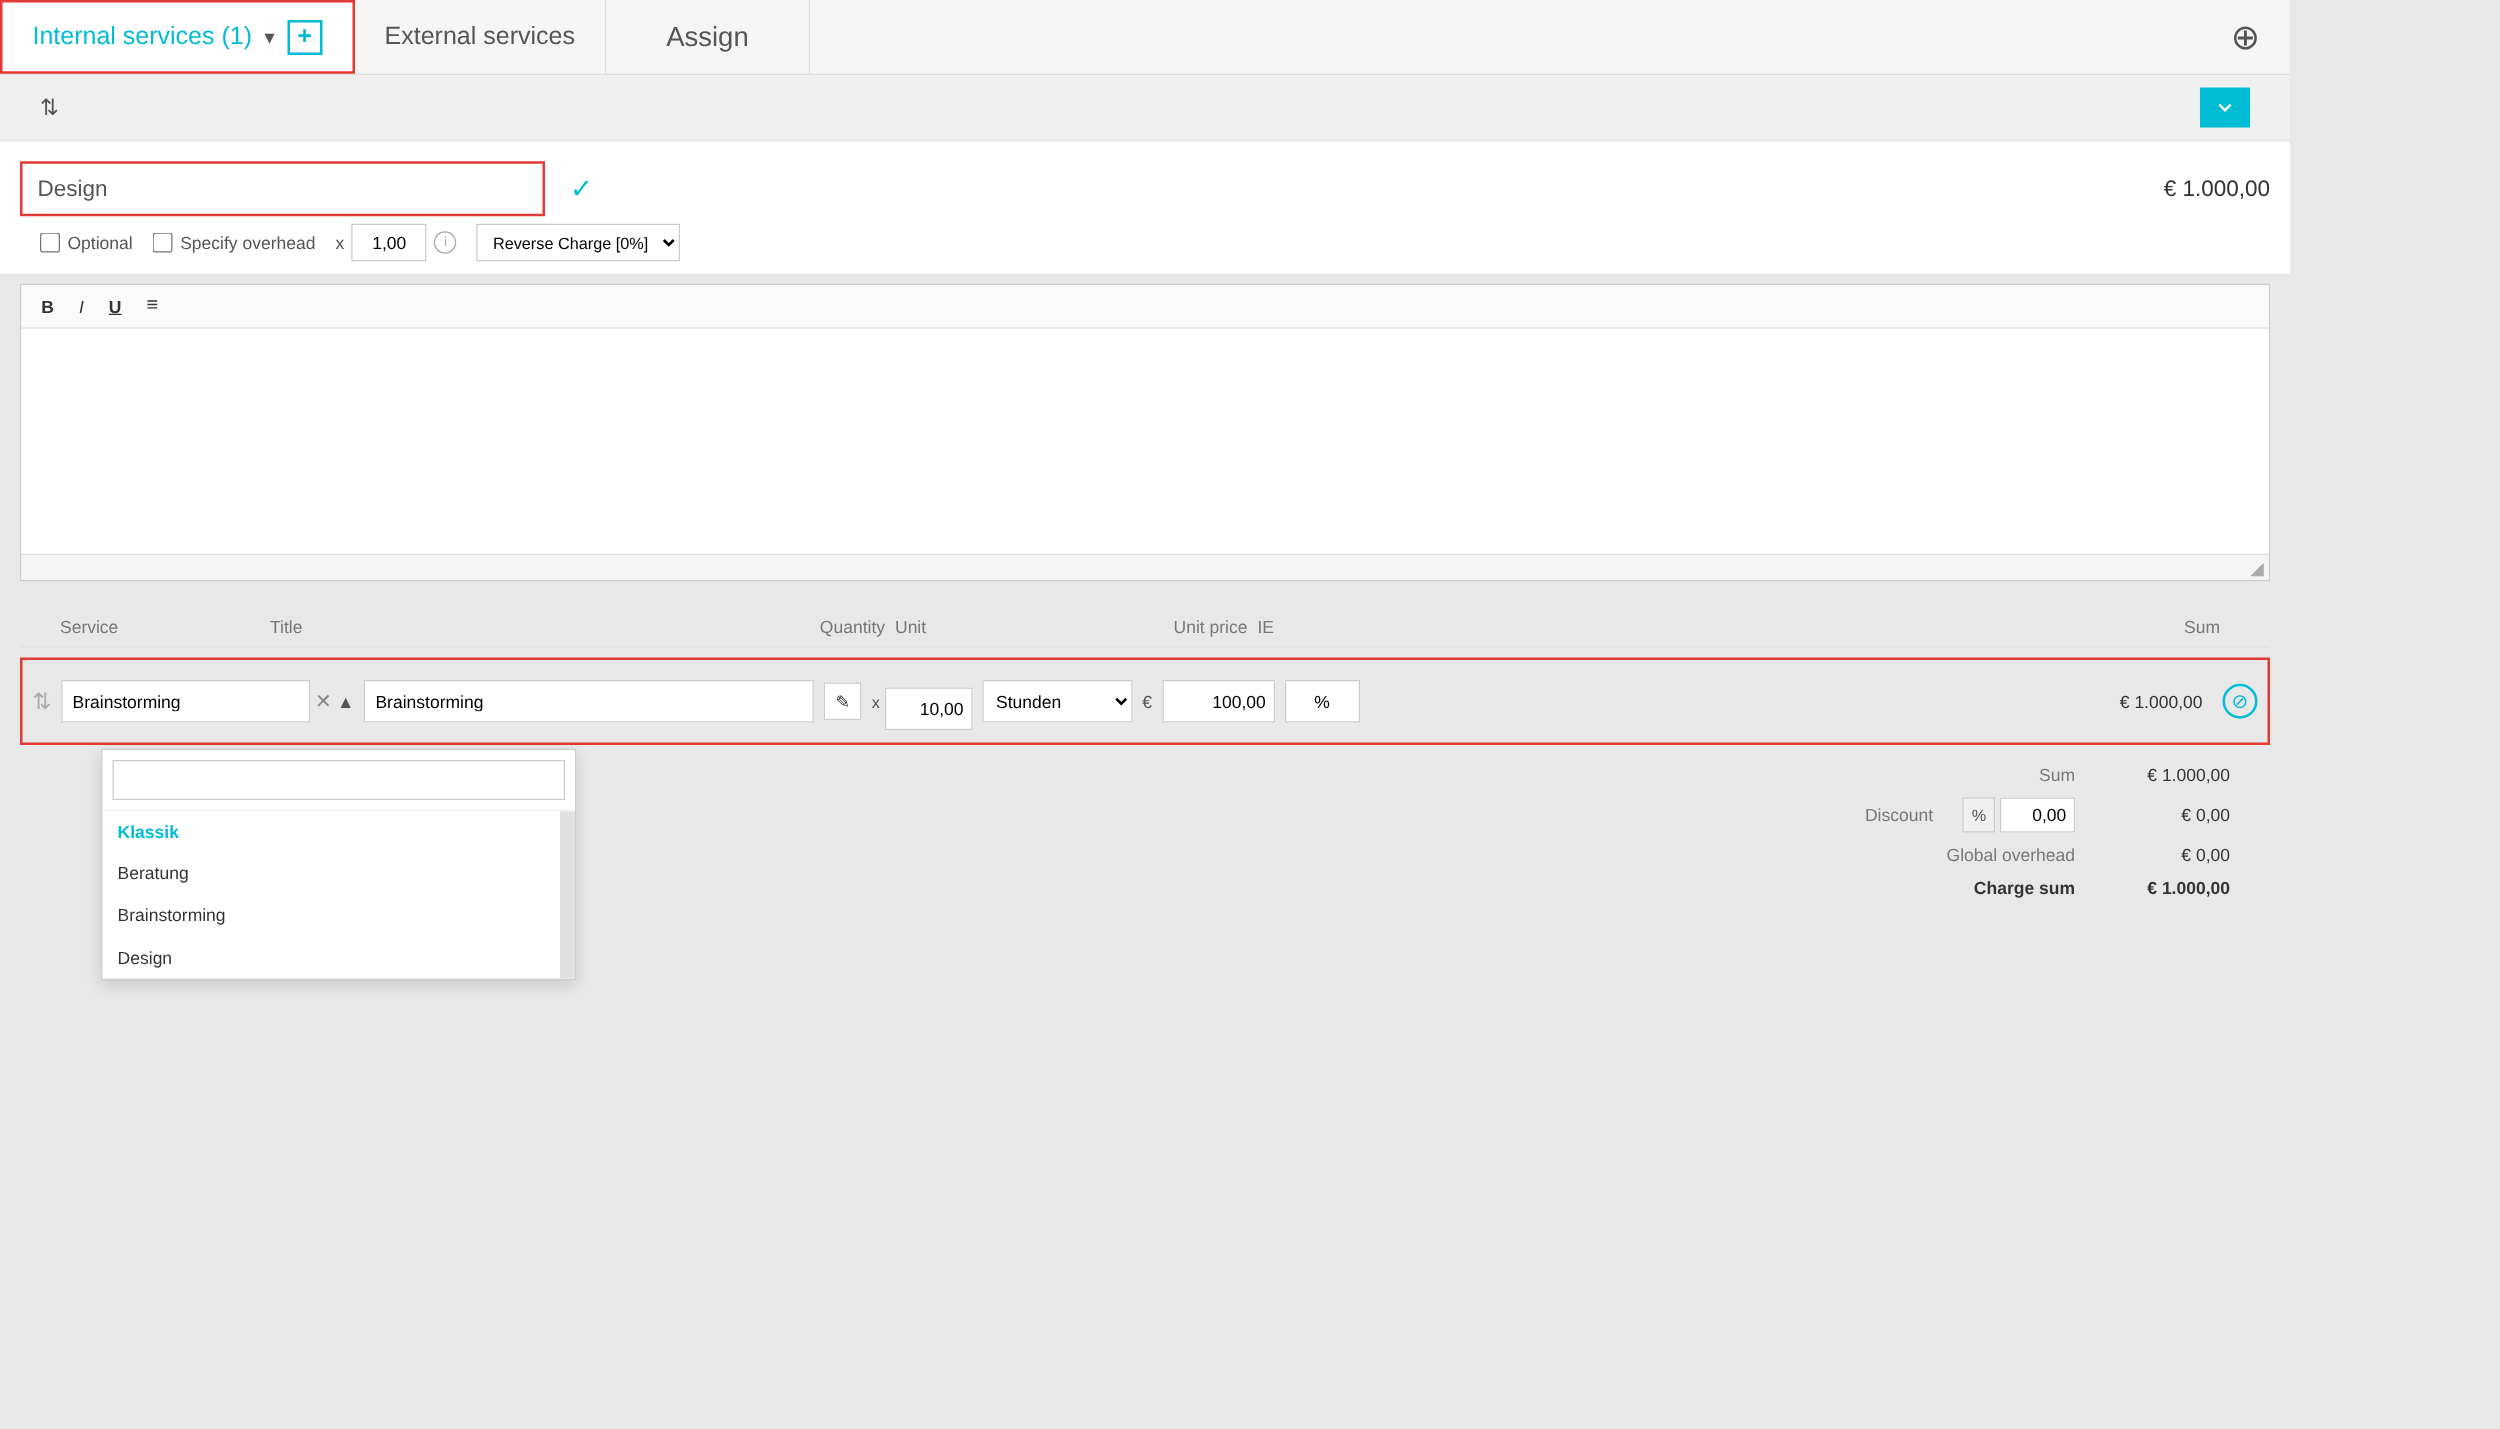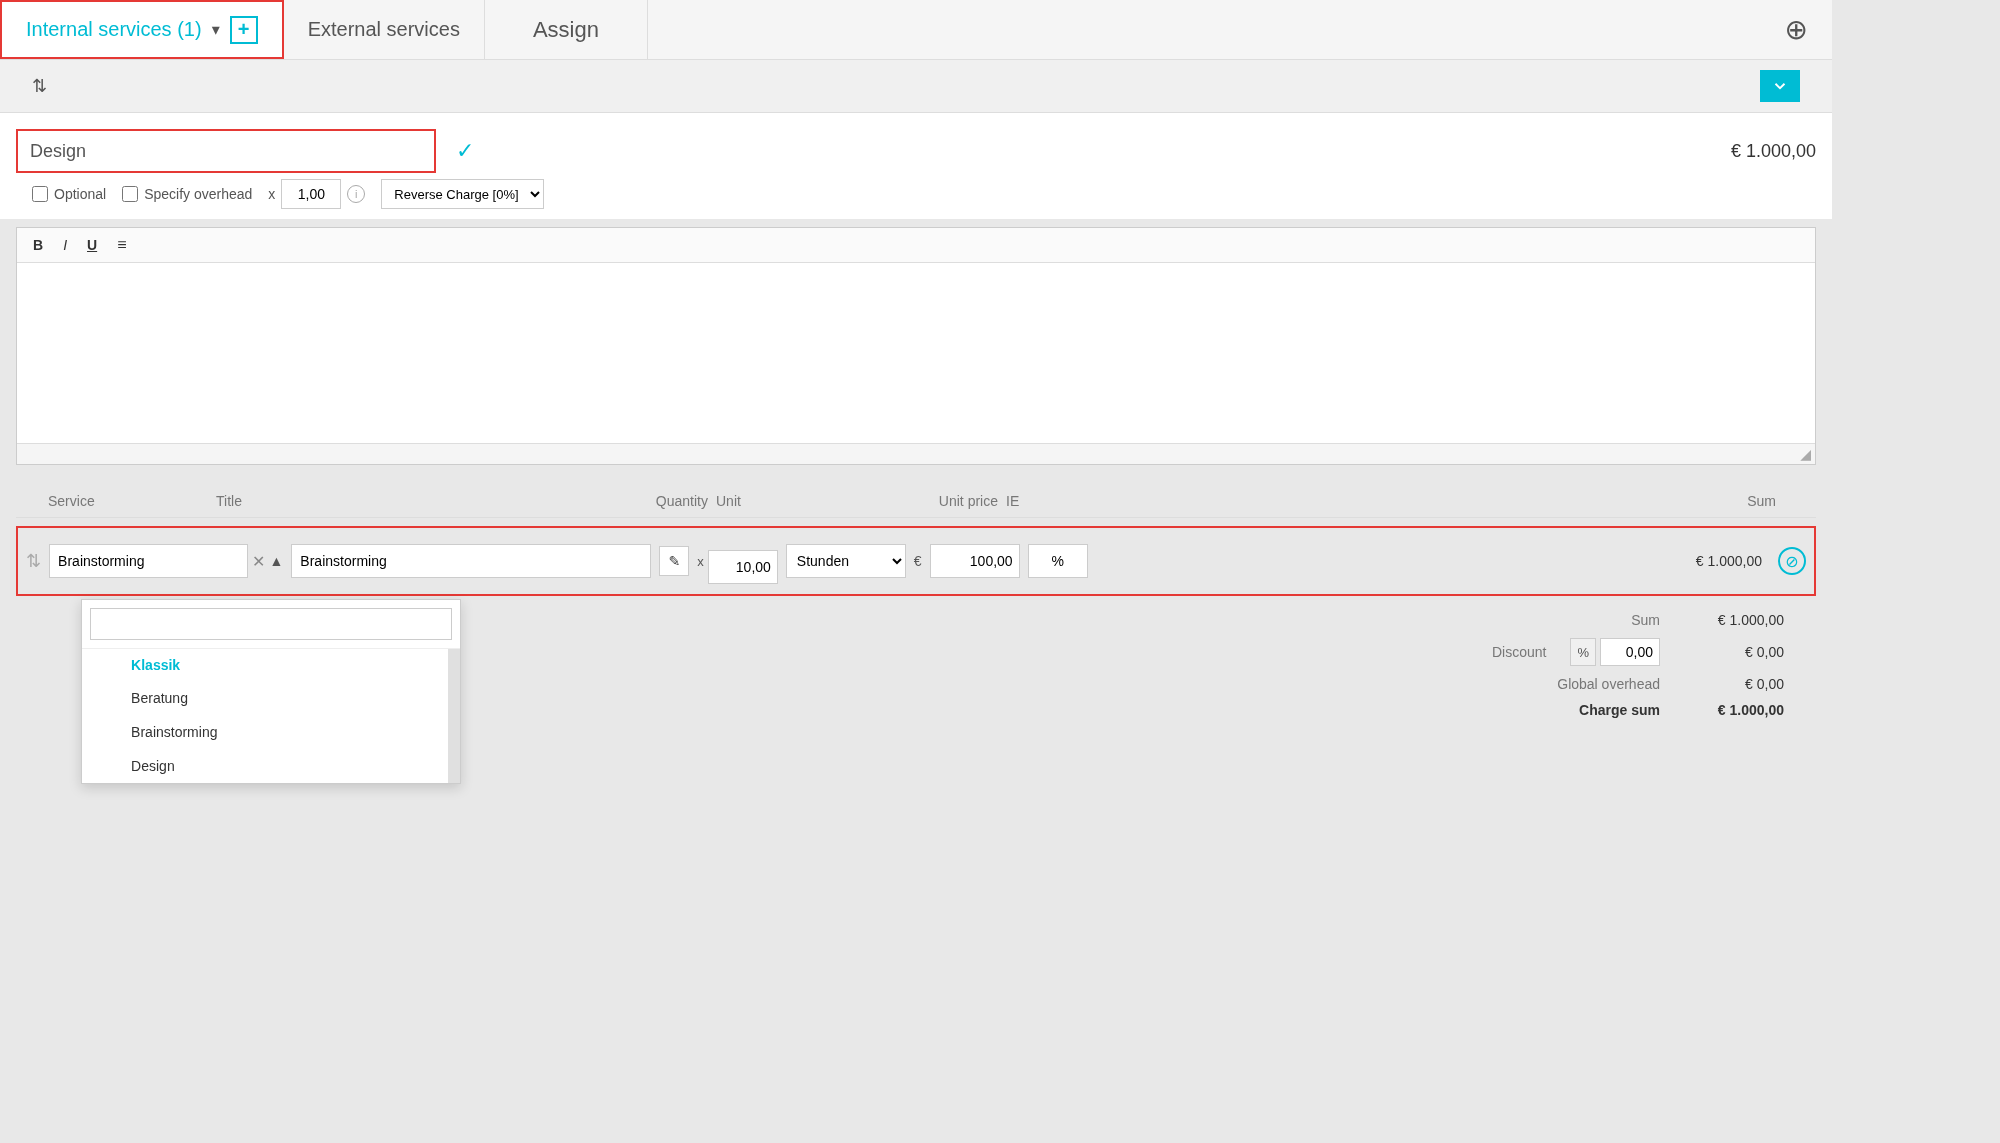--- a/index.html
+++ b/index.html
@@ -355,21 +355,20 @@
     .dropdown-search input {
       width: 100%;
       height: 32px;
       border: 1px solid #ccc;
       padding: 0 8px;
       font-size: 14px;
     }
     .dropdown-list {
       max-height: 200px;
       overflow-y: auto;
-      margin-left: 37px;
     }
     .dropdown-group-label {
       padding: 8px 12px;
       color: #00bcd4;
       font-weight: 600;
       font-size: 14px;
     }
     .dropdown-item {
       padding: 9px 12px;
       cursor: pointer;

